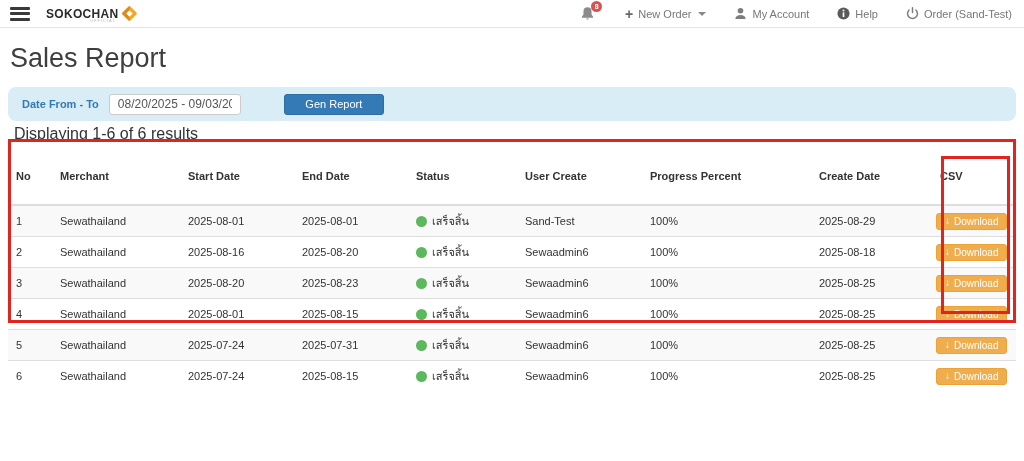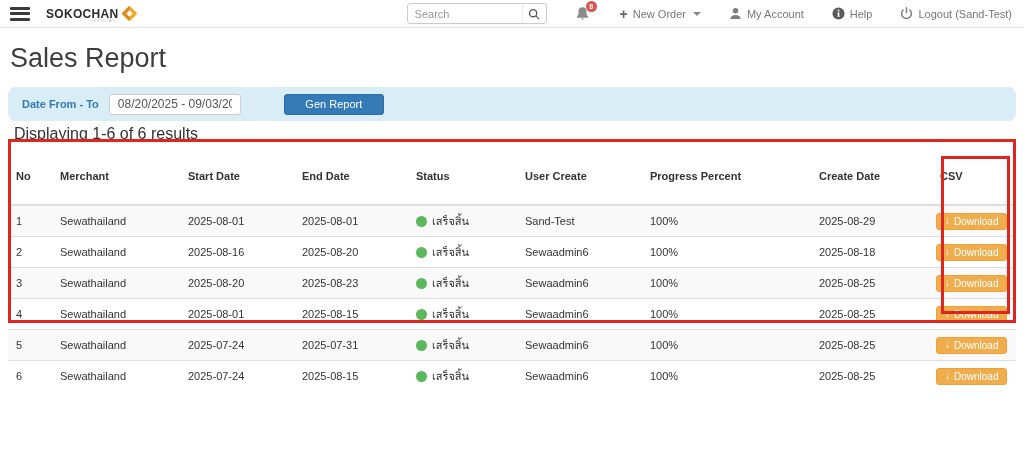--- a/index.html
+++ b/index.html
@@ -97,29 +97,20 @@
         <rect x="3.5" y="3.5" width="13" height="13" rx="1.5" fill="#f5a623"></rect>
         <path d="M3.5 16.5 L3.5 3.5 L16.5 16.5 Z" fill="#dd8a1c"></path>
         <rect x="7.3" y="7.3" width="5.4" height="5.4" fill="#ffffff"></rect>
       </g>
     </svg>
     <span class="brand-tagline">OFFICIAL</span>
   </div>
 
   <div class="top-spacer"></div>
 
-  <div class="searchbox">
-    <input type="text" placeholder="Search" style="">
-    <span class="search-icon">
-      <svg width="12" height="12" viewBox="0 0 14 14">
-        <circle cx="6" cy="6" r="4.2" fill="none" stroke="#555" stroke-width="1.5"></circle>
-        <line x1="9.2" y1="9.2" x2="13" y2="13" stroke="#555" stroke-width="1.5"></line>
-      </svg>
-    </span>
-  </div>
 
   <div class="bell-wrap">
     <svg width="15" height="16" viewBox="0 0 16 17">
       <path d="M8 1.2 a4.3 4.3 0 0 0 -4.3 4.3 v3.4 L2 11.4 v1 h12 v-1 L12.3 8.9 V5.5 A4.3 4.3 0 0 0 8 1.2 Z" fill="#8b8b8b"></path>
       <path d="M6.4 13.4 a1.7 1.7 0 0 0 3.2 0 Z" fill="#8b8b8b"></path>
     </svg>
     <span class="badge">8</span>
   </div>
 
   <div class="topnav-item">
@@ -143,21 +134,21 @@
       <rect x="6.1" y="2.9" width="1.8" height="1.8" fill="#fff"></rect>
     </svg>
     <span>Help</span>
   </div>
 
   <div class="topnav-item">
     <svg width="13" height="13" viewBox="0 0 14 14">
       <path d="M3.4 3.2 a5.3 5.3 0 1 0 7.2 0" fill="none" stroke="#7d7d7d" stroke-width="1.6" stroke-linecap="round"></path>
       <line x1="7" y1="0.8" x2="7" y2="6" stroke="#7d7d7d" stroke-width="1.6" stroke-linecap="round"></line>
     </svg>
-    <span>Logout (Sand-Test)</span>
+    <span>Order (Sand-Test)</span>
   </div>
 </div>
 
 <h1 class="page-title">Sales Report</h1>
 
 <div class="filter-bar">
   <span class="filter-label">Date From - To</span>
   <input class="date-input" type="text" value="08/20/2025 - 09/03/2025" style="">
   <button class="gen-btn">Gen Report</button>
 </div>

